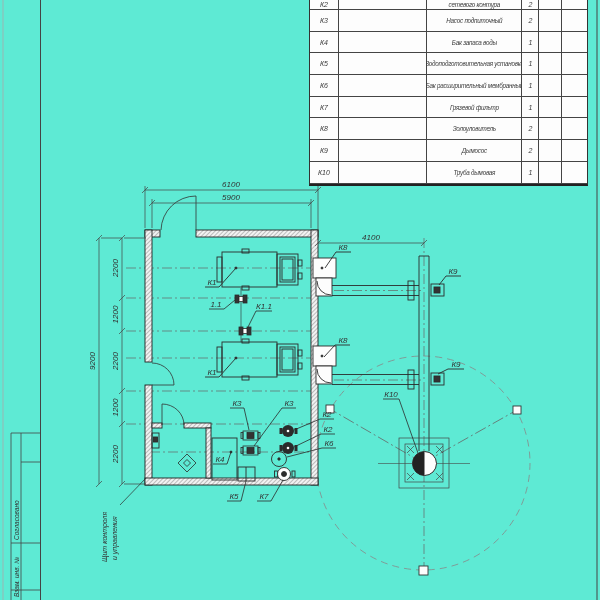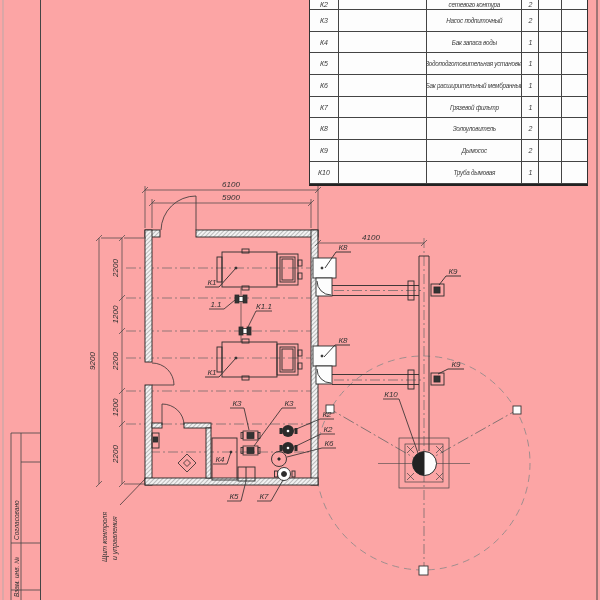--- a/index.html
+++ b/index.html
@@ -1,17 +1,17 @@
 <!DOCTYPE html>
 <html><head>
 <meta charset="utf-8">
 <style>
   html,body{margin:0;padding:0;background:#e8e8e8;}
   .sheet{
-    position:relative;width:600px;height:600px;background:#fca5a5;overflow:hidden;
+    position:relative;width:600px;height:600px;background:#5eead4;overflow:hidden;
     font-family:"Liberation Sans",sans-serif;
   }
   .sheet svg{position:absolute;left:0;top:0;}
   
   .spec-table{
     position:absolute;left:309px;top:0;width:279px;
     border-left:1.2px solid #333;border-right:1.2px solid #333;border-bottom:2px solid #222;
     background:#fdfdfd;box-sizing:border-box;
   }
   .spec-row{display:flex;height:21.7px;border-bottom:0.9px solid #444;box-sizing:border-box;}

